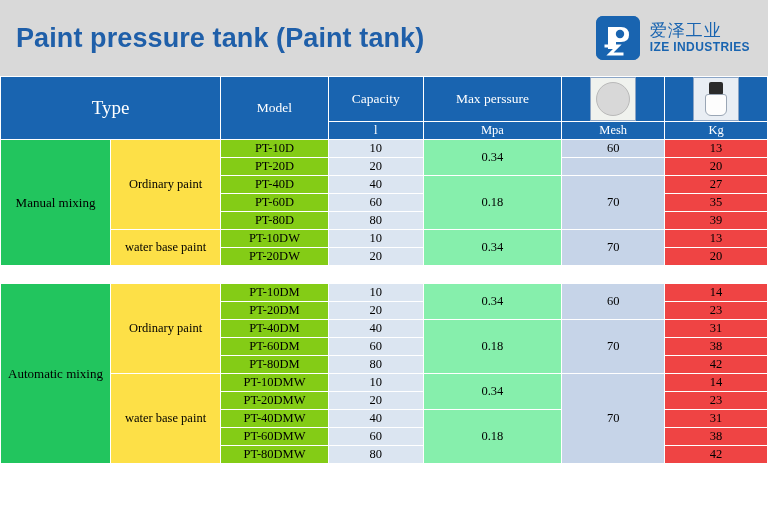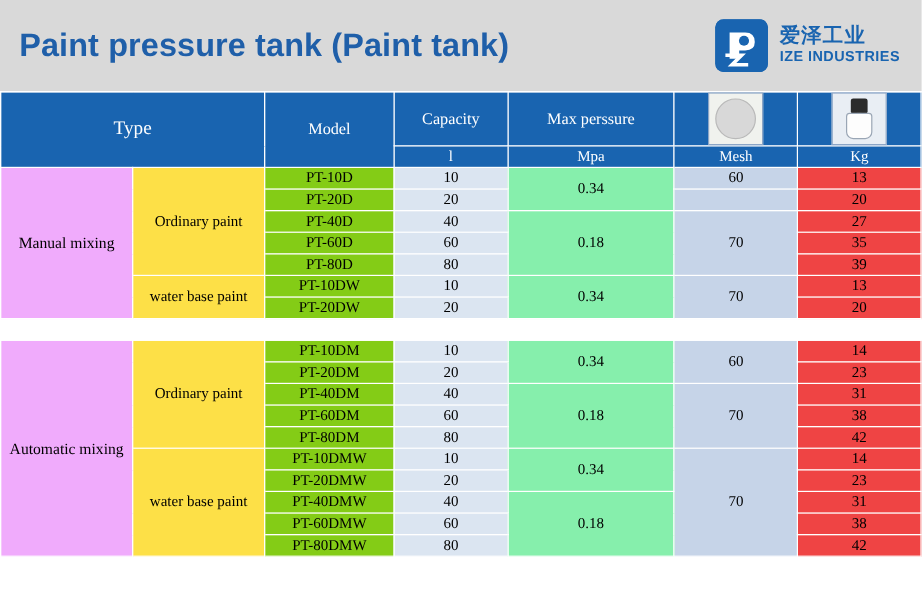--- a/index.html
+++ b/index.html
@@ -49,21 +49,21 @@
   .brand-mark svg { display:block; }
   .brand-text {
     display: flex;
     flex-direction: column;
     justify-content: center;
     line-height: 1.15;
   }
   .brand-cn {
     color: #1964b0;
     font-size: 17px;
-    font-weight: bold;
+    font-weight: normal;
     font-family: "DejaVu Sans", sans-serif;
     letter-spacing: 1px;
   }
   .brand-en {
     color: #1964b0;
     font-size: 12px;
     font-weight: bold;
     font-family: "Liberation Sans", sans-serif;
     letter-spacing: 0.4px;
   }
@@ -88,33 +88,33 @@
     height: 17px;
     font-weight: normal;
   }
   .hdr-main {
     background: #1964b0;
     color: #ffffff;
     font-weight: bold;
     font-family: "Liberation Serif", serif;
   }
   .hdr-type {
-    font-size: 16px;
+    font-size: 19px;
   }
   .hdr-sub {
     background: #1964b0;
     color: #ffffff;
     font-weight: bold;
     font-size: 12.5px;
   }
   .hdr-label {
     font-size: 13.5px;
   }
   .cell-group {
-    background: #f0abfc;
+    background: #22c55e;
     font-size: 13px;
     margin-top: 24px;
   }
   .cell-sub {
     background: #fde047;
     font-size: 12.5px;
     line-height: 1.15;
   }
   .cell-model {
     background: #84cc16;

